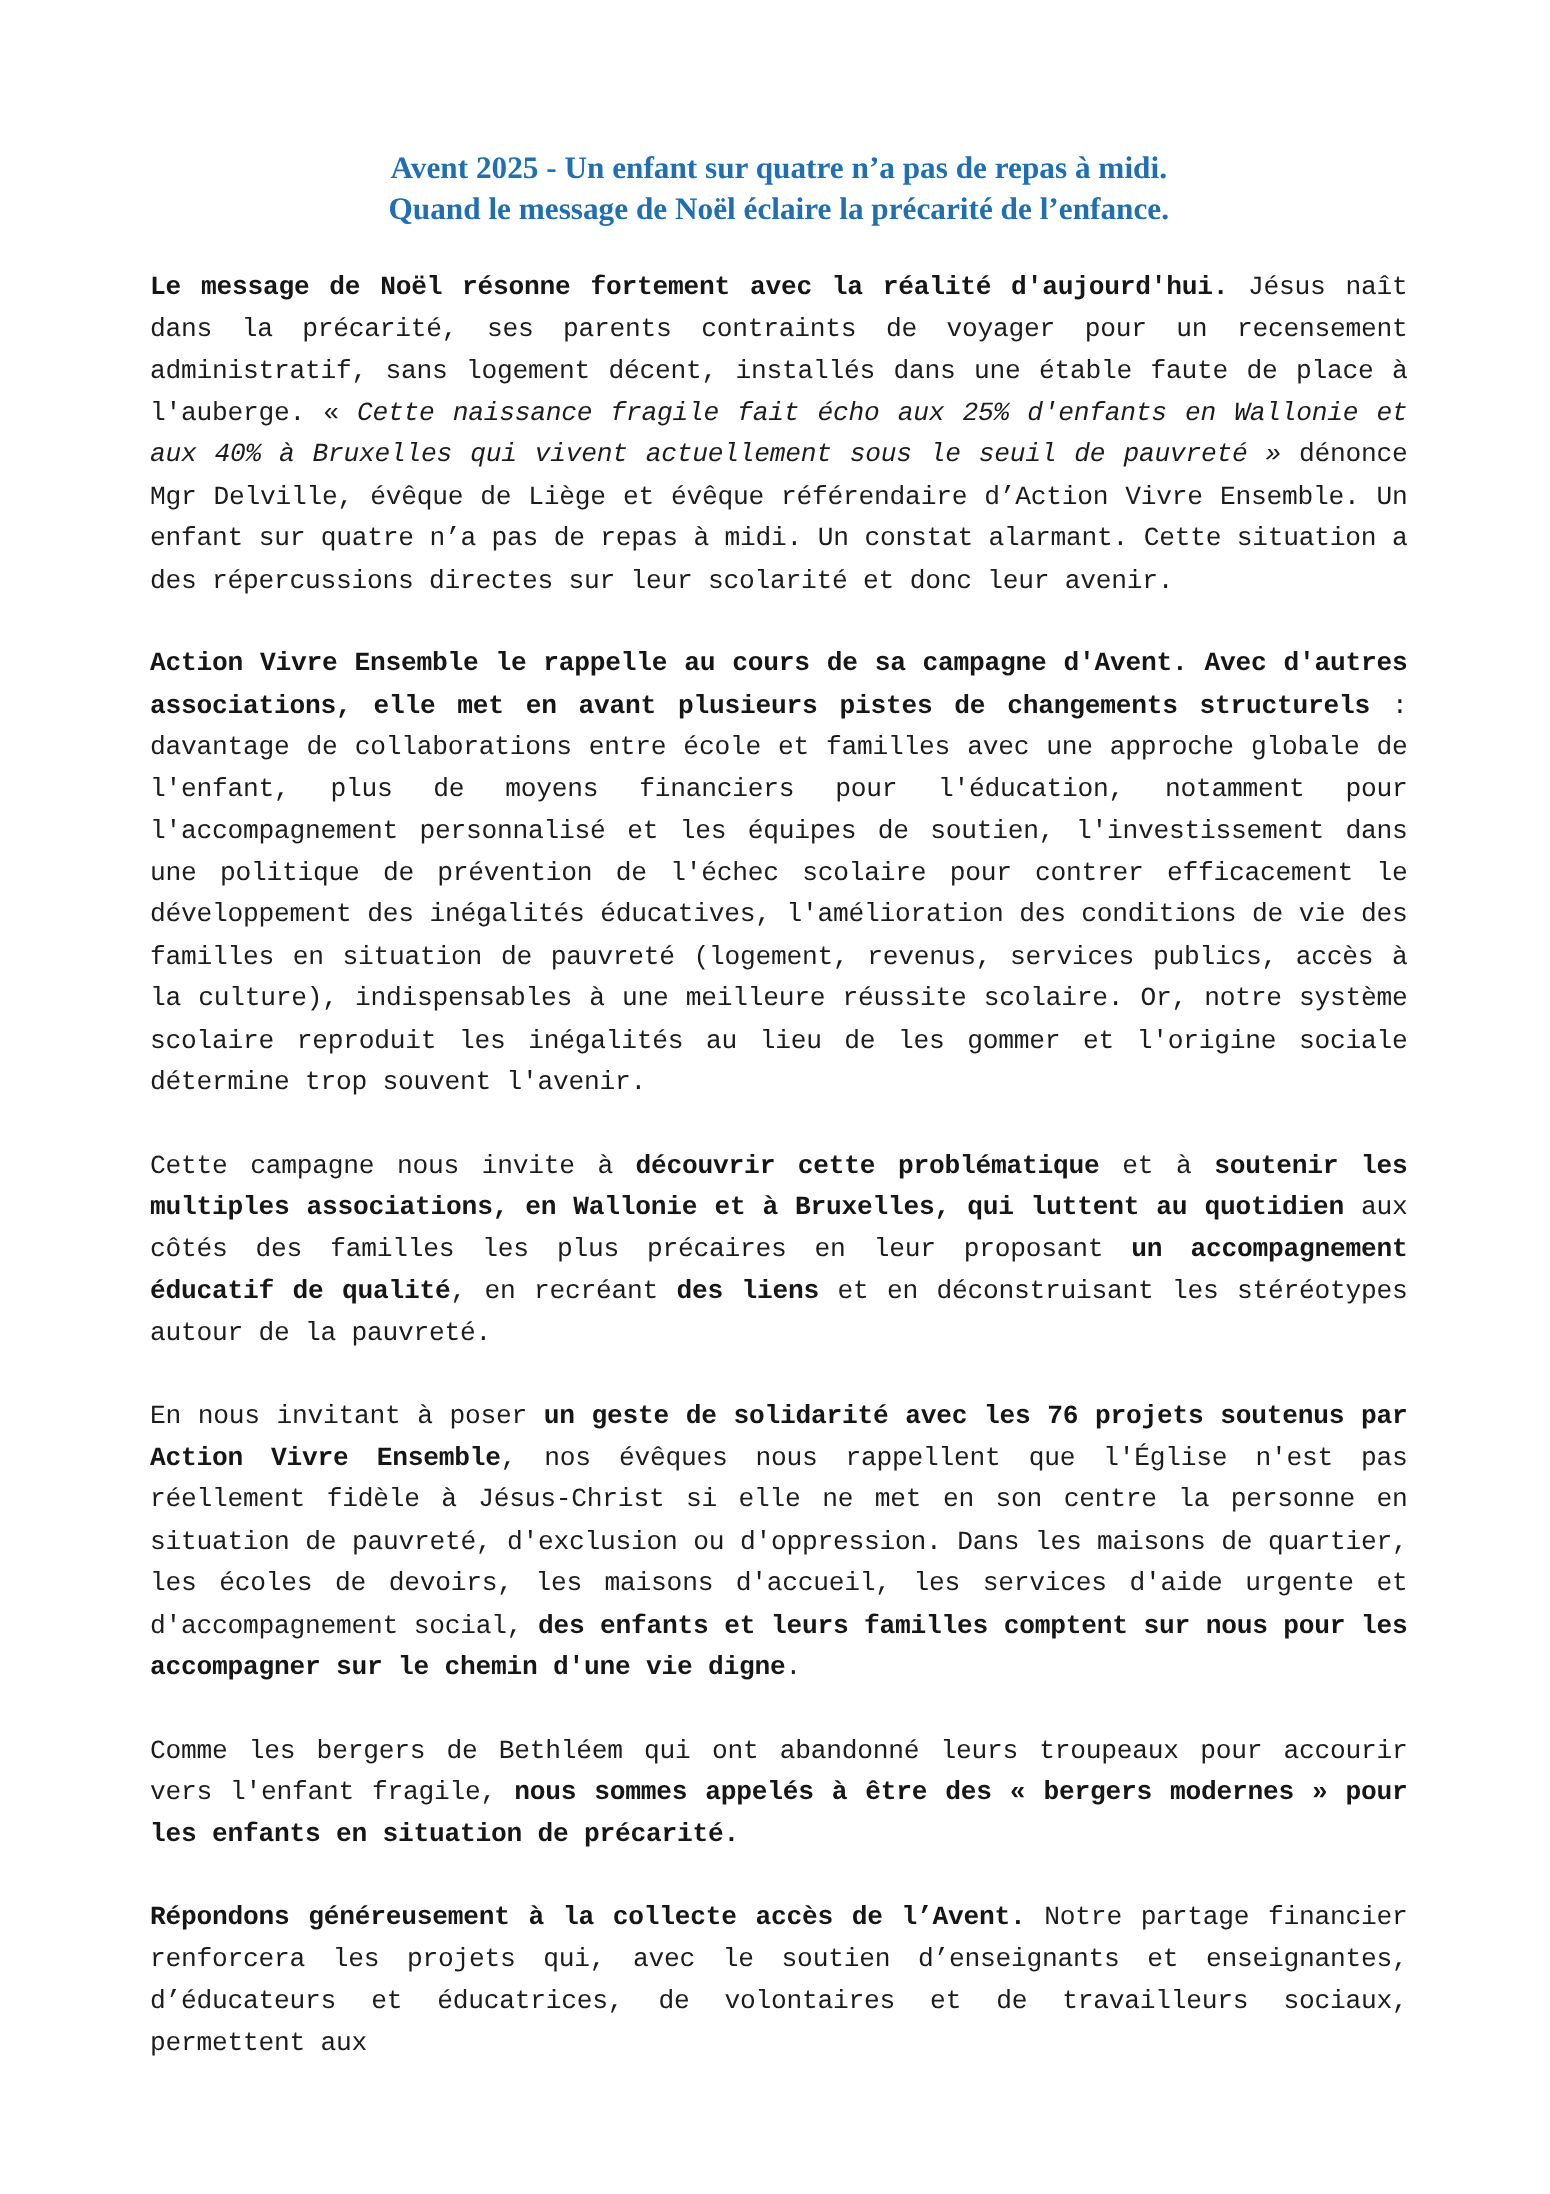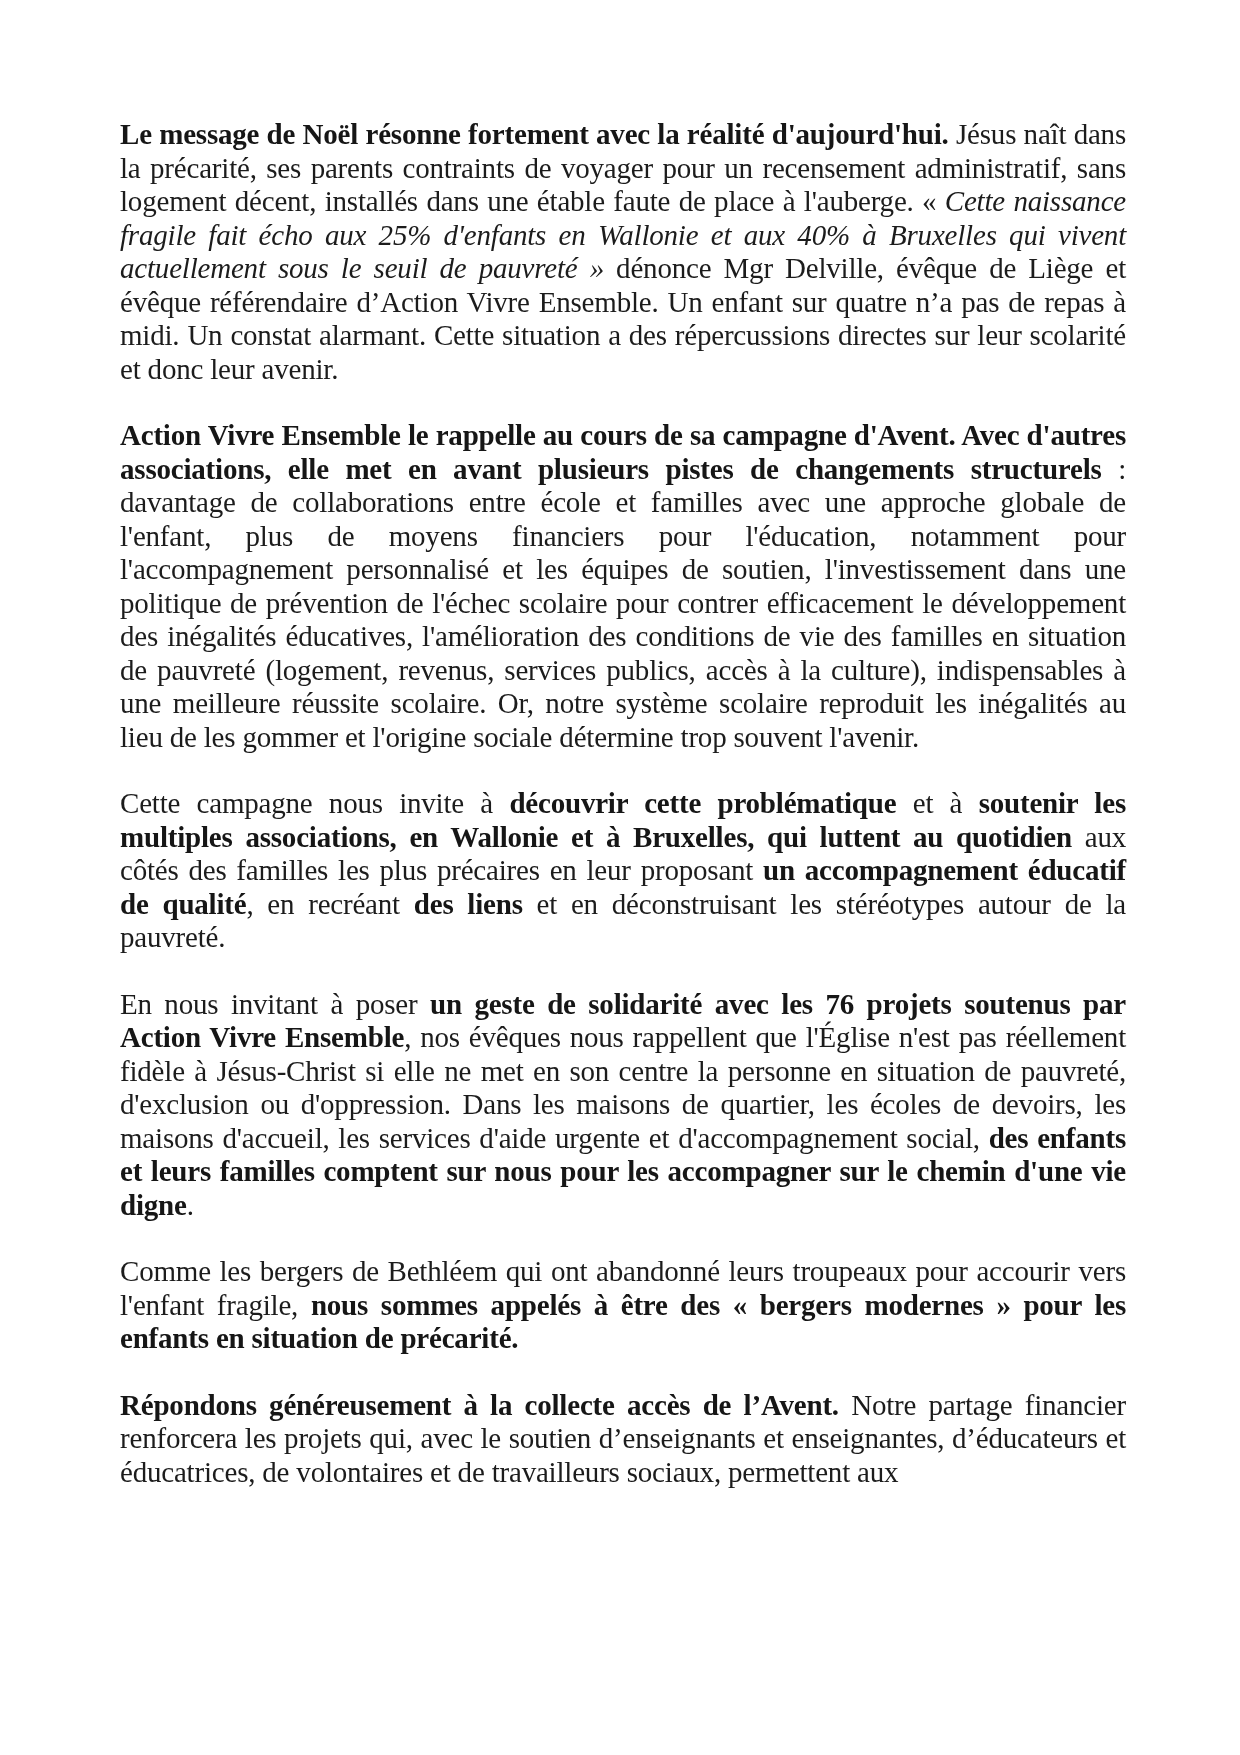--- a/index.html
+++ b/index.html
@@ -25,41 +25,46 @@
     text-align: center;
     color: #1f6fb2;
     font-weight: bold;
     font-size: 25px;
     line-height: 33px;
     margin: 0 0 30px 0;
   }
   .title span { display: block; }
   p.para {
     margin: 0 0 33px 0;
-    font-size: 29px;
+    font-size: 21px;
     line-height: 33.5px;
     text-align: justify;
     letter-spacing: -0.2px;
     word-spacing: 0px;
+    font-family: Liberation Mono, monospace;
   }
   p.para b {
     font-weight: bold;
     color: #161616;
   }
   p.para i {
     font-style: italic;
   }
   p.p1 { margin-top: 0; }
   p.p2 { margin-top: 0; }
   p.p5 { margin-top: 12px; }
 </style>
 </head>
 <body>
 
 <div class="page">
+  <h1 class="title">
+    <span>Avent 2025 - Un enfant sur quatre n’a pas de repas à midi.</span>
+    <span>Quand le message de Noël éclaire la précarité de l’enfance.</span>
+  </h1>
 
   <p class="para p1">
     <b>Le message de Noël résonne fortement avec la réalité d'aujourd'hui.</b><span> Jésus naît dans la précarité, ses parents contraints de voyager pour un recensement administratif, sans logement décent, installés dans une étable faute de place à l'auberge. « </span><i>Cette naissance fragile fait écho aux 25% d'enfants en Wallonie et aux 40% à Bruxelles qui vivent actuellement sous le seuil de pauvreté</i><i> »</i><span> dénonce Mgr Delville, évêque de Liège et évêque référendaire d’Action Vivre Ensemble. Un enfant sur quatre n’a pas de repas à midi. Un constat alarmant. Cette situation a des répercussions directes sur leur scolarité et donc leur avenir.</span>
   </p>
 
   <p class="para p2">
     <b>Action Vivre Ensemble le rappelle au cours de sa campagne d'Avent. Avec d'autres associations, elle met en avant plusieurs pistes de changements structurels</b><span> : davantage de collaborations entre école et familles avec une approche globale de l'enfant, plus de moyens financiers pour l'éducation, notamment pour l'accompagnement personnalisé et les équipes de soutien, l'investissement dans une politique de prévention de l'échec scolaire pour contrer efficacement le développement des inégalités éducatives, l'amélioration des conditions de vie des familles en situation de pauvreté (logement, revenus, services publics, accès à la culture), indispensables à une meilleure réussite scolaire. Or, notre système scolaire reproduit les inégalités au lieu de les gommer et l'origine sociale détermine trop souvent l'avenir.</span>
   </p>
 
   <p class="para p3">

